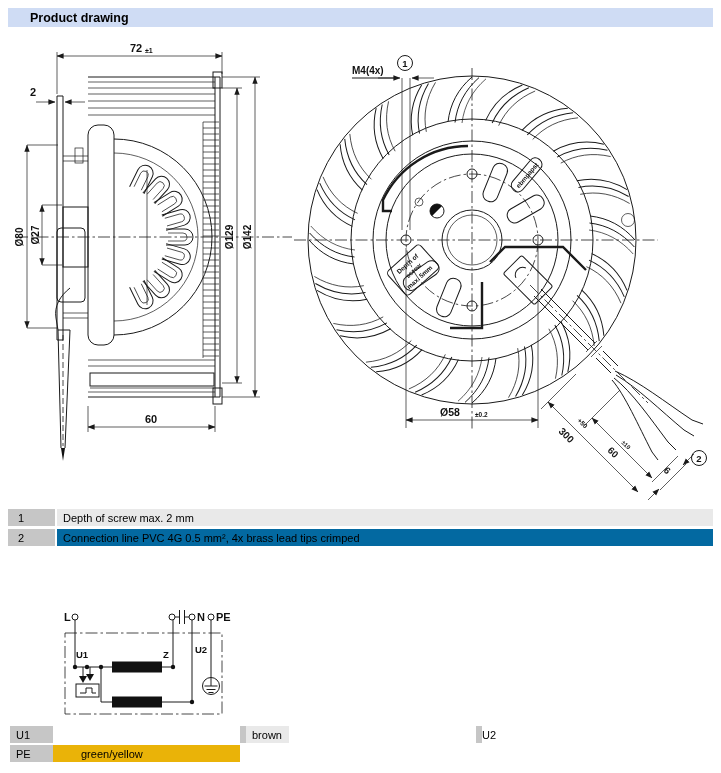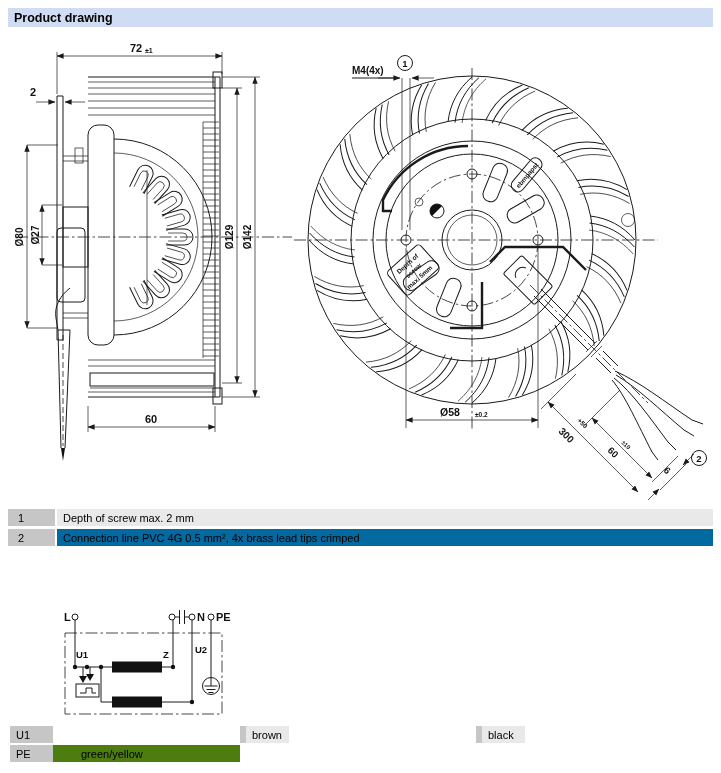--- a/index.html
+++ b/index.html
@@ -1,20 +1,20 @@
 <!DOCTYPE html>
 <html><head>
 <meta charset="utf-8">
 <style>
   * { margin:0; padding:0; box-sizing:border-box; }
   body { background:#fff; font-family:"Liberation Sans", sans-serif; }
   .page { position:relative; width:721px; height:773px; background:#fff; overflow:hidden; }
   .section-header {
     position:absolute; left:8px; width:705px; height:19px;
-    display:flex; align-items:center; padding-left:6px;
+    display:flex; align-items:center; padding-left:22px;
     font-size:12.5px; font-weight:bold; color:#000;
   }
   .notes-table { position:absolute; left:8px; top:509px; width:705px; }
   .note-row { display:grid; grid-template-columns:47px 2px 656px; height:17px; margin-bottom:3px; }
   .cell { font-size:11px; color:#000; display:flex; align-items:center; padding-left:6px; }
   .ref-cell { justify-content:flex-start; padding-left:10px; }
   .colors-table { position:absolute; left:10px; top:726px; width:704px; }
   .color-row { display:grid; grid-template-columns:43px 187px 6px 43px 187px 6px 43px 187px; height:17px; margin-bottom:2px; }
   svg text { font-family:"Liberation Sans", sans-serif; font-weight:bold; fill:#111; }
   .ln { fill:none; stroke:#1a1a1a; stroke-width:1; }
@@ -340,21 +340,20 @@
   </svg>
 
   <div class="colors-table">
     <div class="color-row">
       <div class="cell" style="background:#c6c6c6;">U1</div>
       <div></div>
       <div class="cell" style="background:#c6c6c6;">Z</div>
       <div class="cell" style="background:#e9e9e9;">brown</div>
       <div></div>
       <div class="cell" style="background:#c6c6c6;">U2</div>
-      <div class="cell" style="background:#e9e9e9;">black</div>
     </div>
     <div class="color-row">
       <div class="cell" style="background:#c6c6c6;">PE</div>
-      <div class="cell" style="background:#4d7c0f;padding-left:28px;">green/yellow</div>
+      <div class="cell" style="background:#eab308;padding-left:28px;">green/yellow</div>
     </div>
   </div>
 
 </div>
 
 </body></html>

